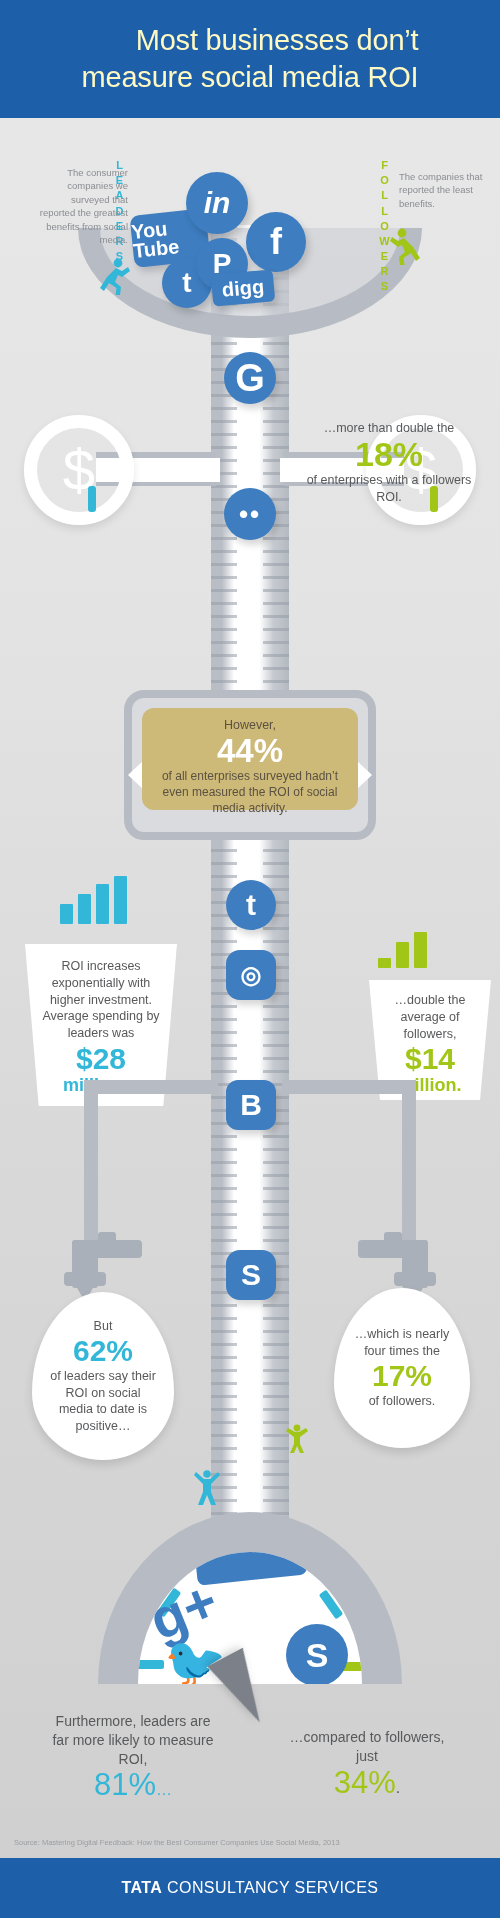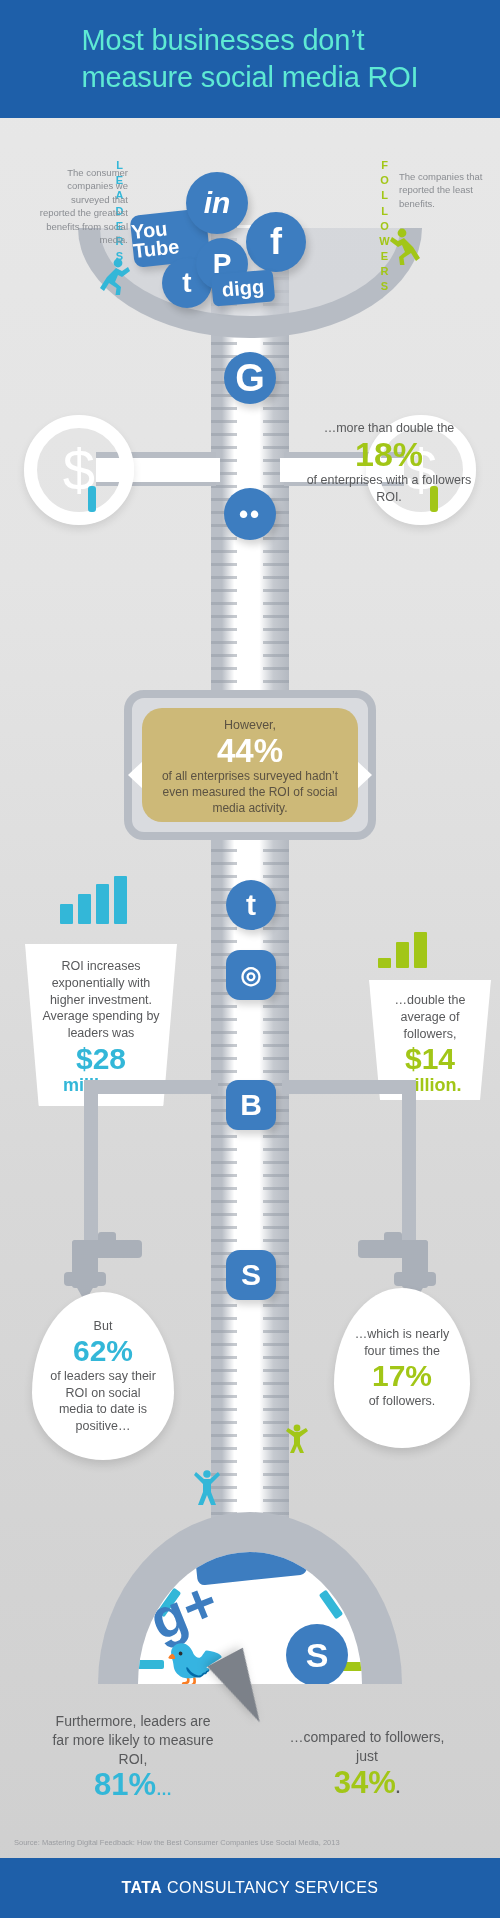--- a/index.html
+++ b/index.html
@@ -16,22 +16,22 @@
     background: linear-gradient(180deg,#e8e8e8 0%, #e4e4e4 30%, #d8d8d8 62%, #cfcfcf 100%);
   }
 
   
   .header {
     position: absolute; left:0; top:0; width:500px; height:118px;
     background:#1e5fa9;
     display:flex; align-items:center; justify-content:center;
   }
   .header h1 {
-    color:#5eead4; font-size:29px; font-weight:400; line-height:1.28;
-    text-align:left; letter-spacing:-0.2px;
+    color:#fef9c3; font-size:29px; font-weight:400; line-height:1.28;
+    text-align:right; letter-spacing:-0.2px;
   }
 
   
   .spine {
     position:absolute; left:211px; top:225px; width:78px; height:1305px;
     background:linear-gradient(90deg,#b9bec6 0%, #b9bec6 14%, #ffffff 30%, #ffffff 62%, #c6cad0 80%, #b4b9c1 100%);
   }
   .ruler {
     position:absolute; width:26px; top:0; height:100%;
     background:repeating-linear-gradient(180deg, rgba(150,157,167,.55) 0px, rgba(150,157,167,.55) 3px, rgba(0,0,0,0) 3px, rgba(0,0,0,0) 13px);
@@ -110,22 +110,22 @@
   .statblock .small { font-size:12.5px; color:#58595b; line-height:1.32; }
   .cyan { color:#33b7d8; }
   .lime { color:#a2c617; }
 
   
   .panel-outer {
     position:absolute; left:124px; top:690px; width:252px; height:150px;
     border:8px solid #b7bcc4; border-radius:20px; background:#d9dbdf;
   }
   .panel-inner {
-    position:absolute; left:142px; top:708px; width:216px; height:114px;
-    background:#cdb978; border-radius:20px;
+    position:absolute; left:142px; top:708px; width:216px; height:102px;
+    background:#cdb978; border-radius:12px;
     padding:9px 14px; text-align:center;
   }
   .panel-inner .lead { font-size:12.5px; color:#5b5242; line-height:1.3; }
   .panel-inner .num  { font-size:33px; font-weight:700; color:#ffffff; line-height:1.08; }
   .panel-inner .body { font-size:12px; color:#5b5242; line-height:1.33; }
   .arrow { position:absolute; width:0; height:0; border-top:15px solid transparent; border-bottom:15px solid transparent; }
   .arrow.l { left:128px; top:760px; border-right:16px solid #ffffff; }
   .arrow.r { right:128px; top:760px; border-left:16px solid #ffffff; }
 
   
@@ -171,21 +171,21 @@
     position:absolute; left:212px; top:1611px; width:0; height:0;
     border-left:20px solid transparent; border-right:20px solid transparent;
     border-bottom:74px solid #7c8189;
     transform:rotate(152deg); transform-origin:50% 80%;
     filter: drop-shadow(2px 3px 4px rgba(0,0,0,.18));
   }
 
   
   .bottomstat { position:absolute; text-align:center; }
   .bottomstat .t { font-size:14px; color:#58595b; line-height:1.34; }
-  .bottomstat .n { font-size:31px; font-weight:700; line-height:1.12; }
+  .bottomstat .n { font-size:31px; font-weight:400; line-height:1.12; }
 
   
   .source {
     position:absolute; left:14px; top:1838px; width:470px;
     font-size:7.5px; color:#9b9da1;
   }
   .footer {
     position:absolute; left:0; top:1858px; width:500px; height:60px;
     background:#1e5fa9; display:flex; align-items:center; justify-content:center;
   }

